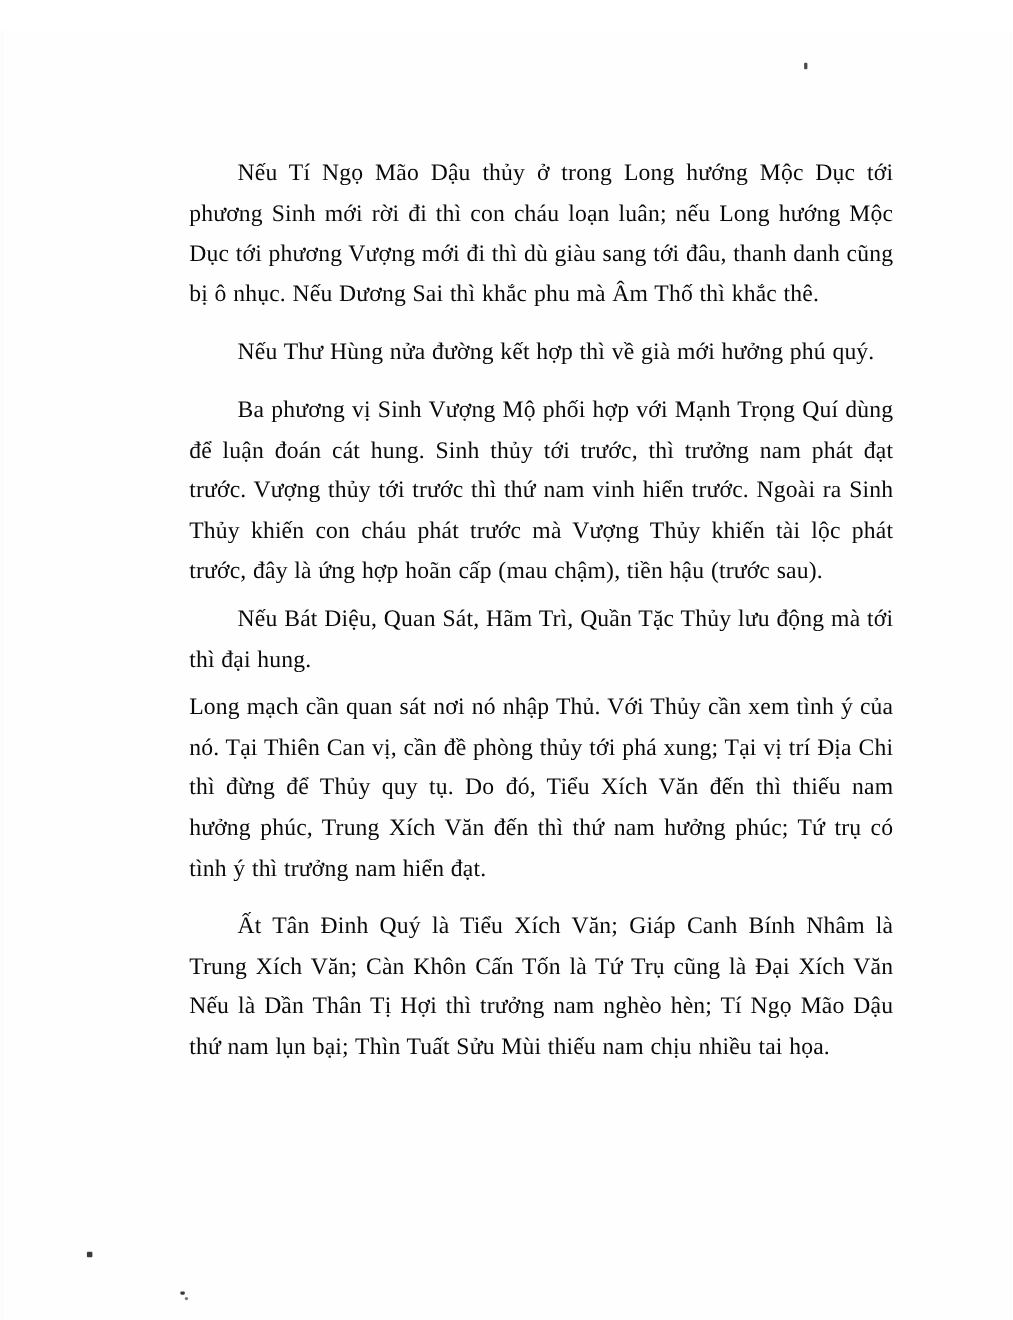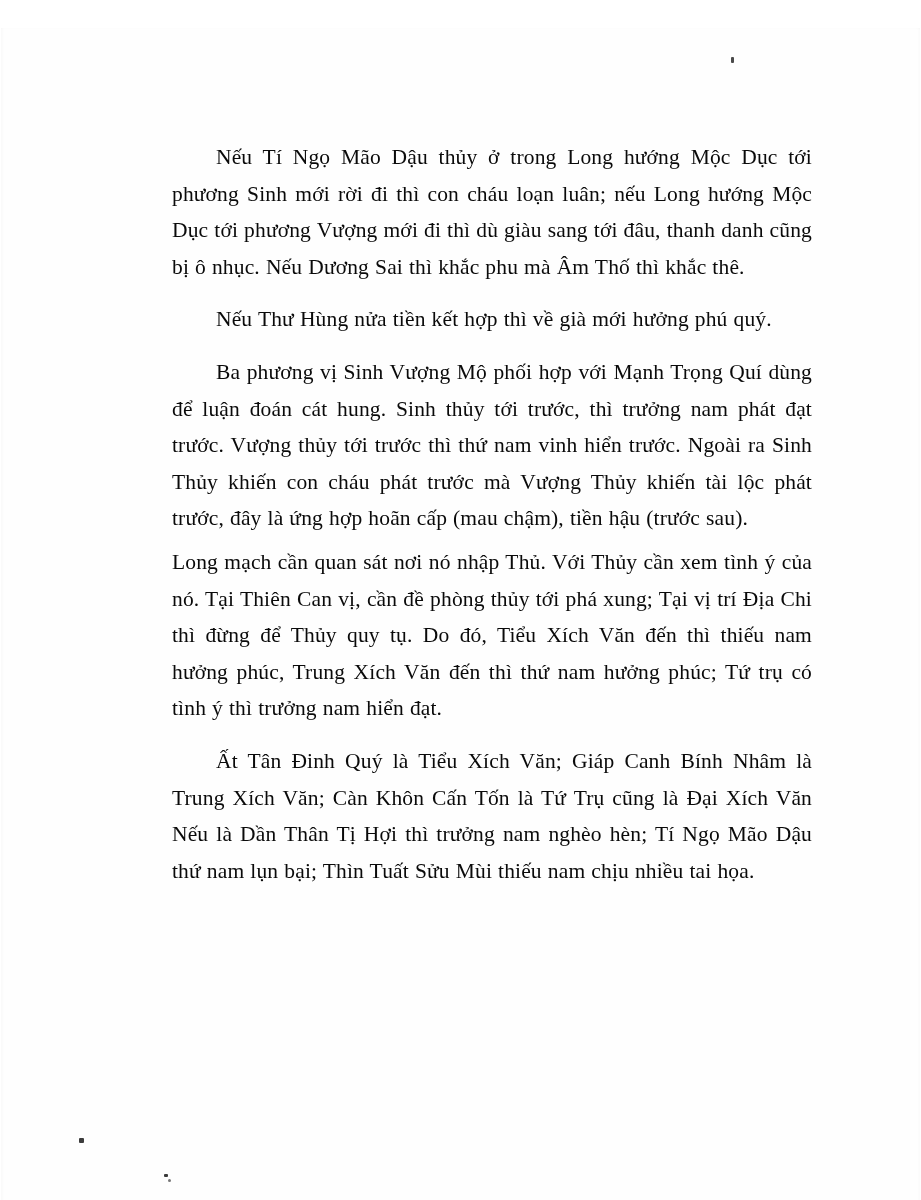--- a/index.html
+++ b/index.html
@@ -94,27 +94,28 @@
 <div id="page">
 
   <div class="speck speck-a"></div>
   <div class="speck speck-b"></div>
   <div class="speck speck-c"></div>
 
   <div class="text-column">
 
     <p class="para indent">Nếu Tí Ngọ Mão Dậu thủy ở trong Long hướng Mộc Dục tới phương Sinh mới rời đi thì con cháu loạn luân; nếu Long hướng Mộc Dục tới phương Vượng mới đi thì dù giàu sang tới đâu, thanh danh cũng bị ô nhục. Nếu Dương Sai thì khắc phu mà Âm Thố thì khắc thê.</p>
 
-    <p class="para indent gap last-line-left">Nếu Thư Hùng nửa tiền kết hợp thì về già mới hưởng phú quý.</p>
+    <p class="para indent gap last-line-left">Nếu Thư Hùng nửa đường kết hợp thì về già mới hưởng phú quý.</p>
 
     <p class="para indent gap last-line-left">Ba phương vị Sinh Vượng Mộ phối hợp với Mạnh Trọng Quí dùng để luận đoán cát hung. Sinh thủy tới trước, thì trưởng nam phát đạt trước. Vượng thủy tới trước thì thứ nam vinh hiển trước. Ngoài ra Sinh Thủy khiến con cháu phát trước mà Vượng Thủy khiến tài lộc phát trước, đây là ứng hợp hoãn cấp (mau chậm), tiền hậu (trước sau).</p>
 
 
 
 
+    <p class="para indent gap-sm last-line-left">Nếu Bát Diệu, Quan Sát, Hãm Trì, Quần Tặc Thủy lưu động mà tới thì đại hung.</p>
 
     <p class="para gap-sm last-line-left">Long mạch cần quan sát nơi nó nhập Thủ. Với Thủy cần xem tình ý của nó. Tại Thiên Can vị, cần đề phòng thủy tới phá xung; Tại vị trí Địa Chi thì đừng để Thủy quy tụ. Do đó, Tiểu Xích Văn đến thì thiếu nam hưởng phúc, Trung Xích Văn đến thì thứ nam hưởng phúc; Tứ trụ có tình ý thì trưởng nam hiển đạt.</p>
 
     <p class="para indent gap last-line-left">Ất Tân Đinh Quý là Tiểu Xích Văn; Giáp Canh Bính Nhâm là Trung Xích Văn; Càn Khôn Cấn Tốn là Tứ Trụ cũng là Đại Xích Văn Nếu là Dần Thân Tị Hợi thì trưởng nam nghèo hèn; Tí Ngọ Mão Dậu thứ nam lụn bại; Thìn Tuất Sửu Mùi thiếu nam chịu nhiều tai họa.</p>
 
   </div>
 
   <div class="page-number-tick"></div>
   <div class="page-number">178</div>
 

